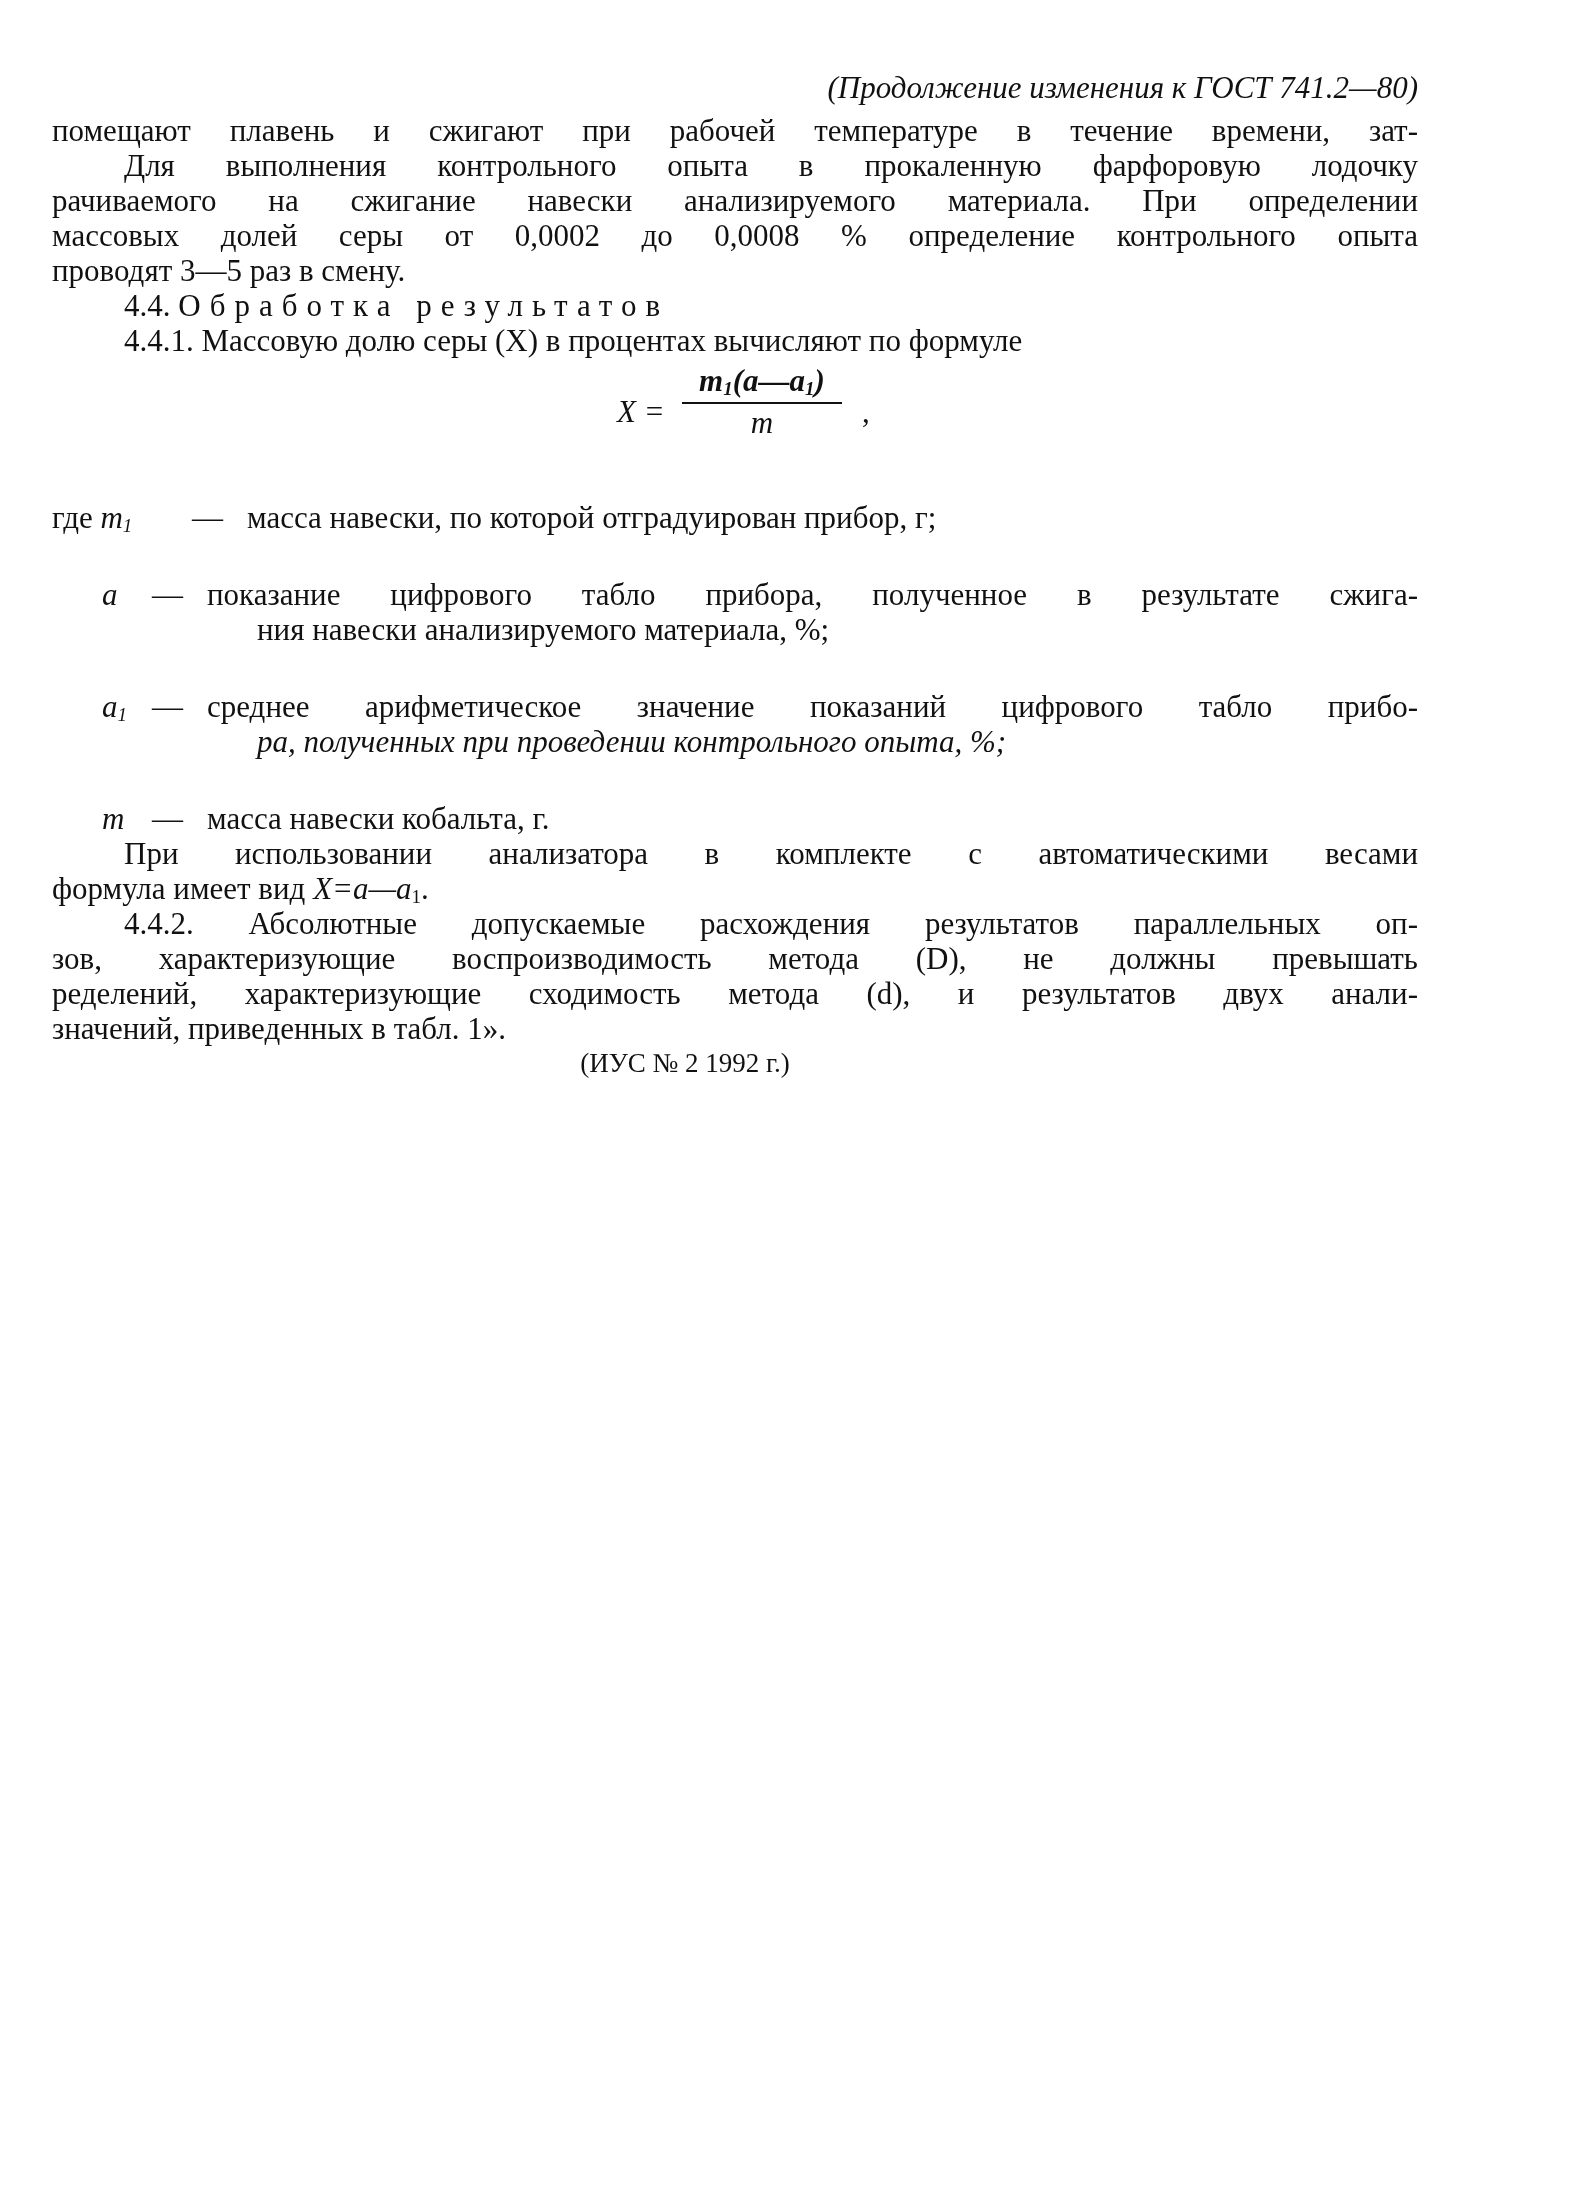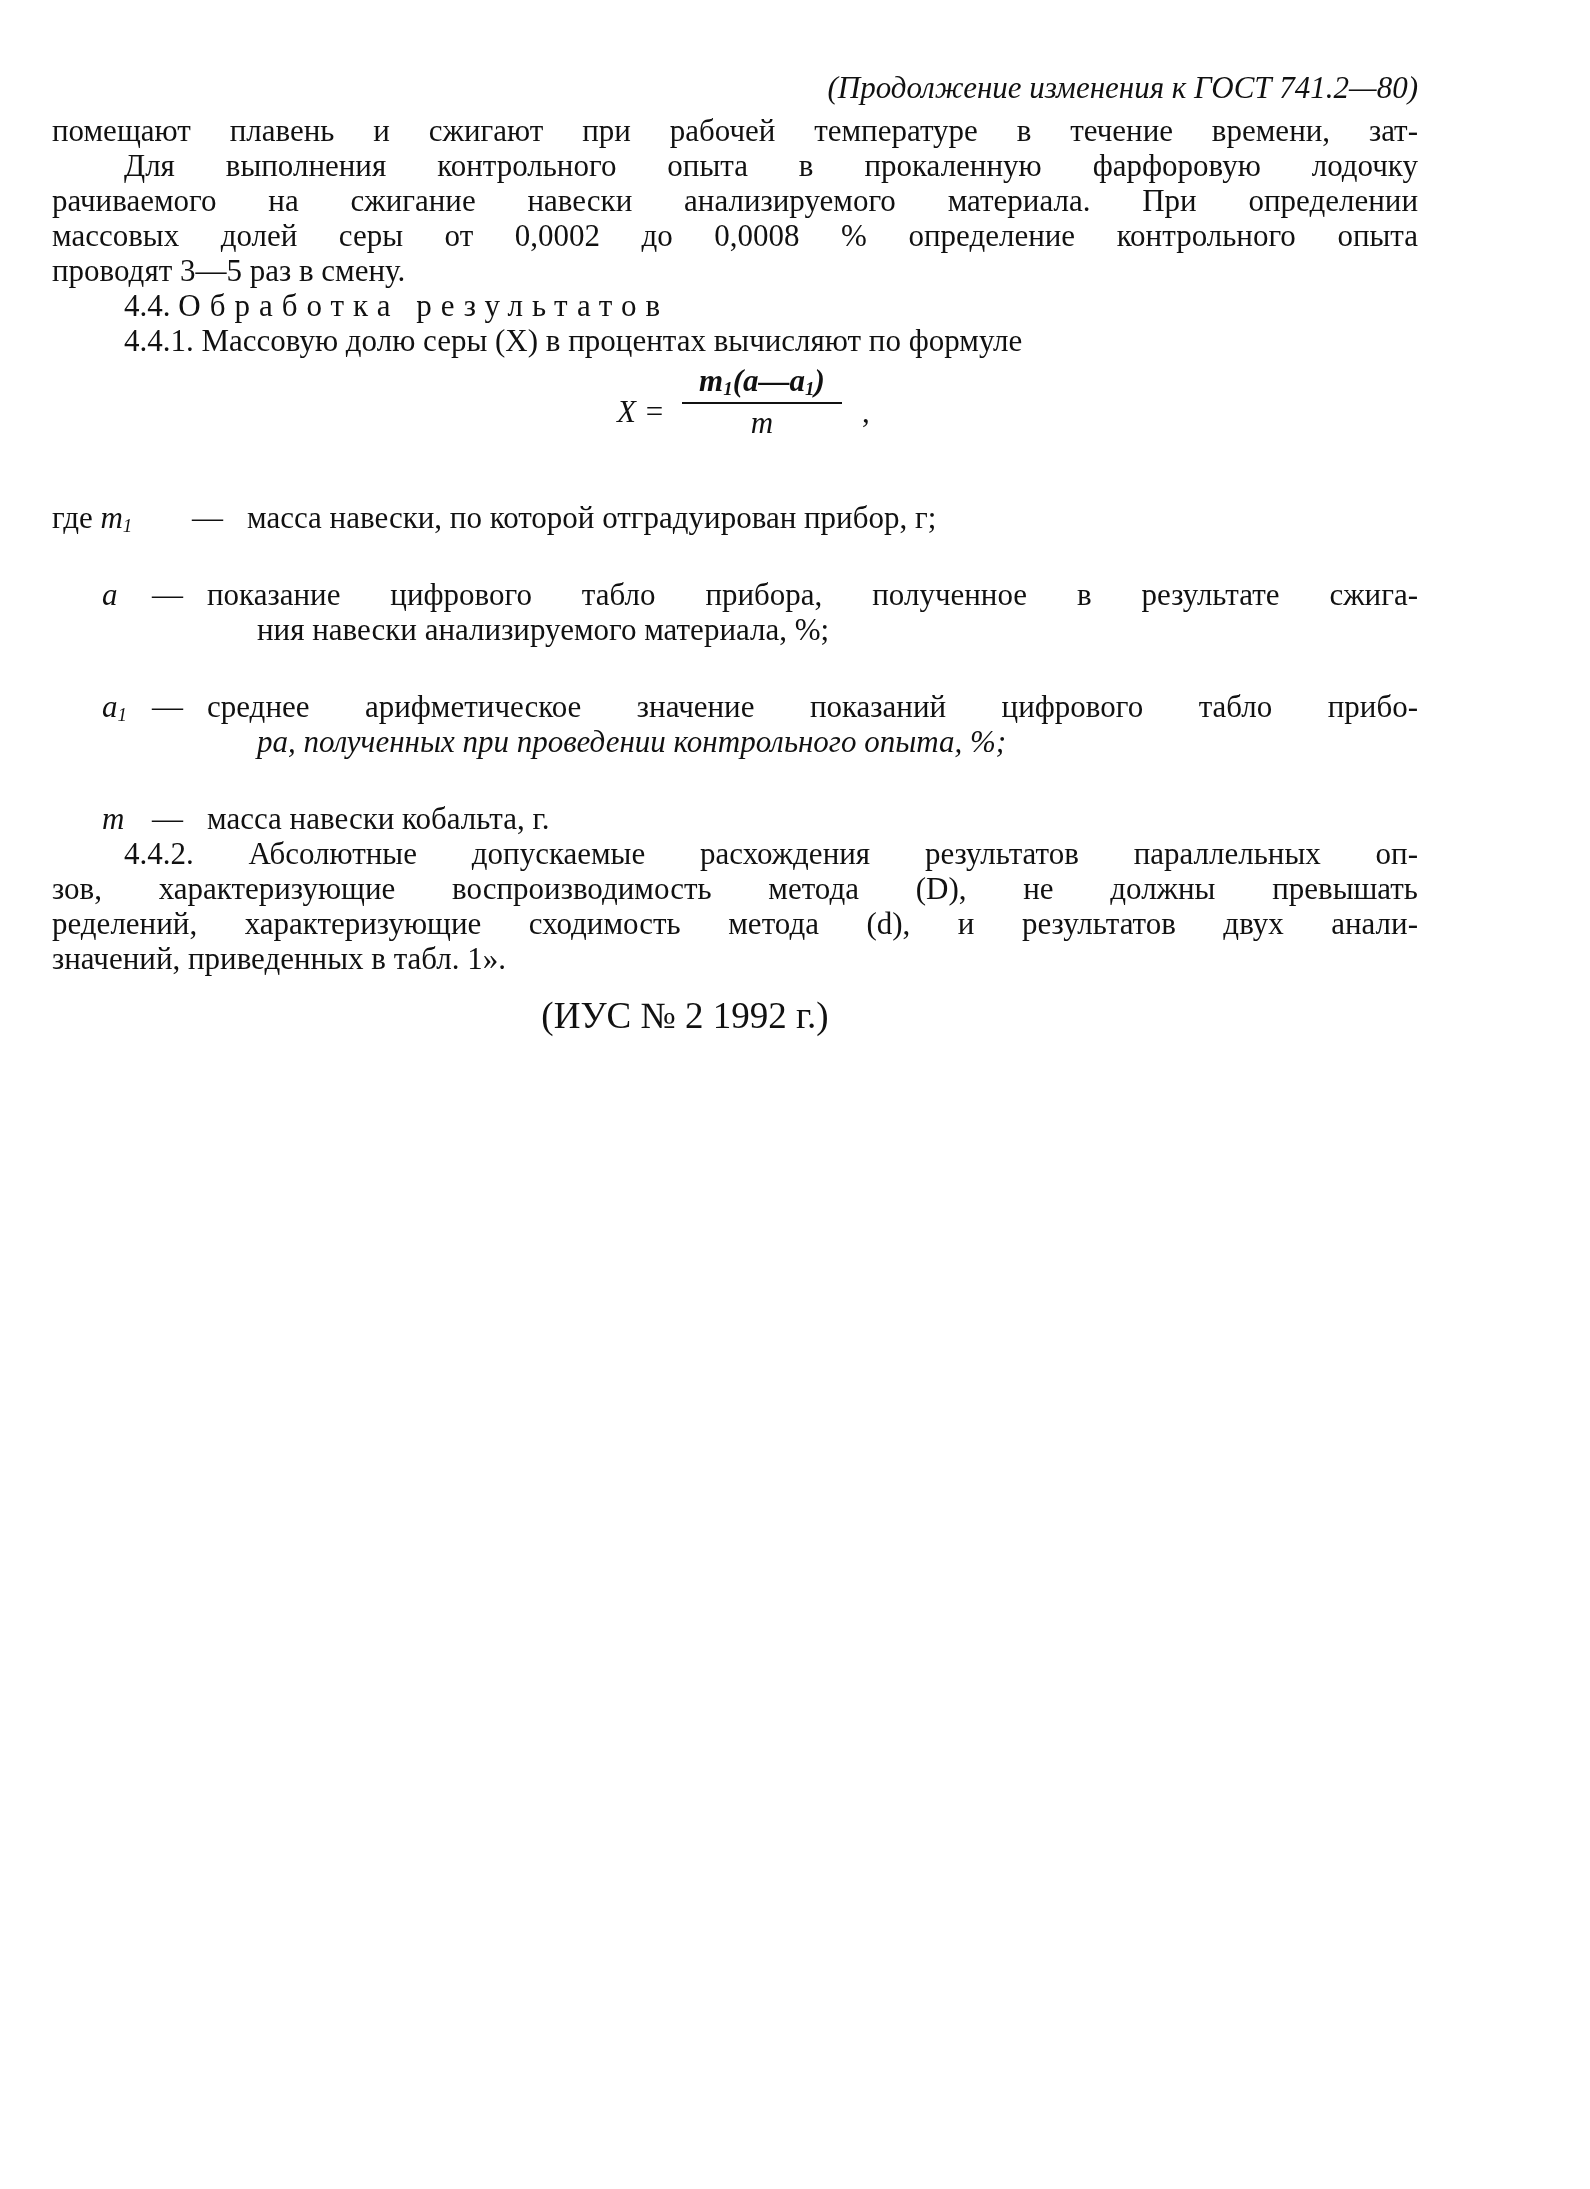--- a/index.html
+++ b/index.html
@@ -19,21 +19,21 @@
   .formula .den { font-style:italic; font-size:31px; line-height:34px; }
   .formula .comma { position:absolute; left:810px; top:36px; font-size:31px; }
   sub { font-size:19px; vertical-align:-4px; line-height:0; }
   i { font-style:italic; }
   .defs .row { display:flex; font-size:31px; line-height:35px;margin-top:42px; }
   .defs .sym { width:100px; text-align:left; font-style:italic; padding-left:50px; box-sizing:border-box; }
   .defs .first .sym { padding-left:0; width:140px; }
   .defs .dash { width:55px; }
   .defs .txt { flex:1; }
   .defs .cont { padding-left:205px; font-size:31px; line-height:35px; }
-  .sig { text-align:center; font-size:37px; line-height:35px; margin-top:22px; padding-right:100px; }
+  .sig { text-align:center; font-size:27px; line-height:35px; padding-right:100px; }
 </style>
 </head>
 <body>
 
 <div class="page">
 
   <div class="header">(Продолжение изменения к ГОСТ 741.2—80)</div>
 
   <div>
     <div class="line justify">помещают плавень и сжигают при рабочей температуре в течение времени, зат-</div>
@@ -78,20 +78,24 @@
       <span class="txt justify">среднее арифметическое значение показаний цифрового табло прибо-</span>
     </div>
     <div class="cont" style="font-style:italic">ра, полученных при проведении контрольного опыта, %;</div>
     <div class="row">
       <span class="sym"><span>m</span></span>
       <span class="dash">—</span>
       <span class="txt">масса навески кобальта, г.</span>
     </div>
   </div>
 
+  <div>
+    <div class="line justify indent">При использовании анализатора в комплекте с автоматическими весами</div>
+    <div class="line"><span>формула имеет вид </span> <i>X=a—a</i><sub>1</sub><span>.</span></div>
+  </div>
 
   <div>
     <div class="line justify indent">4.4.2. Абсолютные допускаемые расхождения результатов параллельных оп-</div>
     <div class="line justify">зов, характеризующие воспроизводимость метода (D), не должны превышать</div>
     <div class="line justify">ределений, характеризующие сходимость метода (d), и результатов двух анали-</div>
     <div class="line">значений, приведенных в табл. 1».</div>
   </div>
 
   <div class="sig">(ИУС № 2 1992 г.)</div>
 

